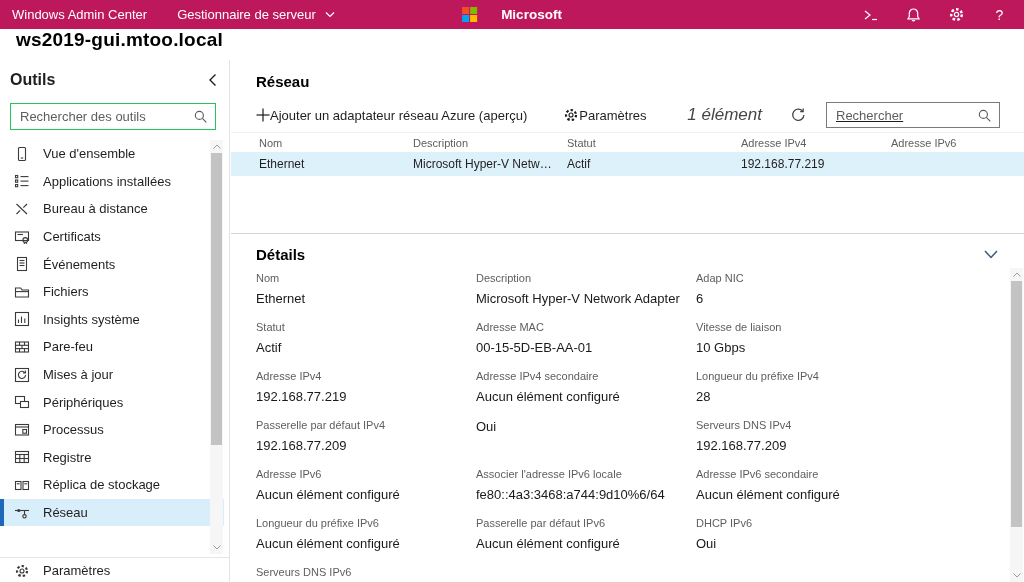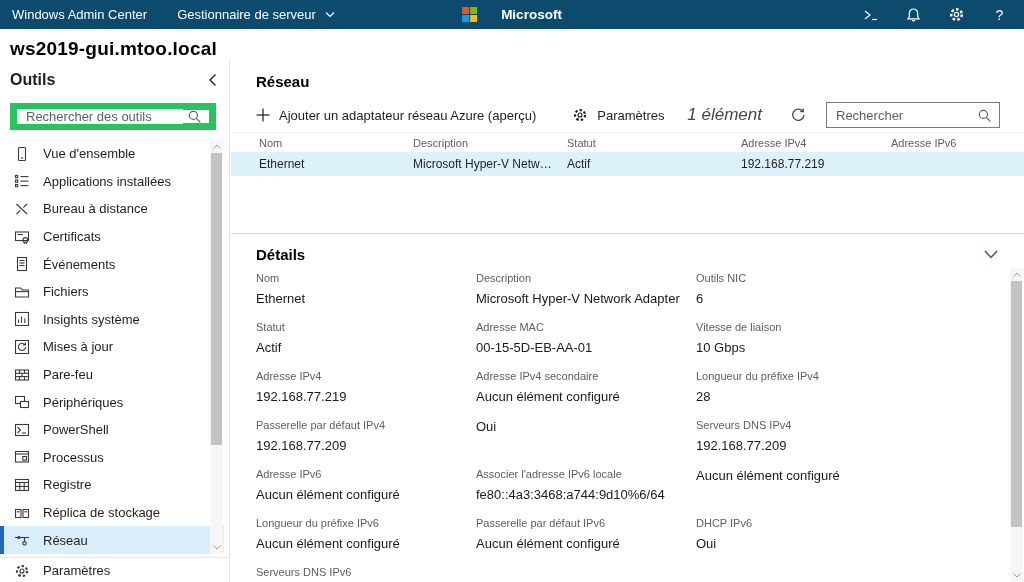--- a/index.html
+++ b/index.html
@@ -1,44 +1,44 @@
 <!DOCTYPE html>
 <html><head>
 <meta charset="utf-8">
 <style>
   * { box-sizing: border-box; margin: 0; padding: 0; }
   body { background:#fff; font-family:"Liberation Sans", sans-serif; }
   .screen { position:relative; width:1024px; height:582px; overflow:hidden; background:#fff; }
 
   
-  .topbar { position:absolute; top:0; left:0; right:0; height:29px; background:#0c4a6e; color:#fff;
+  .topbar { position:absolute; top:0; left:0; right:0; height:29px; background:#be185d; color:#fff;
             display:flex; align-items:center; font-size:13px; }
   .tb-left { display:flex; align-items:center; gap:30px; padding-left:12px; }
   .tb-app { cursor:pointer; }
   .tb-sol { display:flex; align-items:center; gap:9px; cursor:pointer; }
   .tb-brand { position:absolute; left:50%; transform:translateX(-50%); display:flex; align-items:center; gap:24px;
               font-weight:bold; font-size:13.5px; }
   .ms-grid { display:grid; grid-template-columns:7px 7px; grid-template-rows:7px 7px; gap:1px; }
   .ms-grid span { display:block; }
   .tb-right { margin-left:auto; display:flex; align-items:center; gap:26px; padding-right:16px; }
   .tb-icon { width:17px; height:17px; display:flex; align-items:center; justify-content:center; cursor:pointer; }
   .w-stroke { stroke:#fff; fill:none; stroke-width:1.2; }
 
   
-  .title-row { position:absolute; top:29px; left:0; right:0; height:31px; display:flex; align-items:flex-end;
-               padding-left:10px; }
+  .title-row { position:absolute; top:29px; left:0; right:0; height:31px; display:flex; align-items:flex-start;
+               padding-left:16px; }
   .title-row h1 { font-size:19px; font-weight:bold; color:#000; letter-spacing:0.2px; }
 
   
   .sidebar { position:absolute; top:60px; left:0; width:230px; bottom:0; background:#fff; border-right:1px solid #e3e3e3; }
   .sb-head { position:absolute; top:9px; left:10px; right:12px; height:22px; display:flex;
              justify-content:space-between; align-items:center; }
   .sb-head h2 { font-size:16px; font-weight:bold; color:#201f1e; }
   .sb-collapse { cursor:pointer; display:flex; align-items:center; }
-  .sb-search { position:absolute; top:43px; left:10px; width:206px; height:27px; border:7px solid #22c55e;
+  .sb-search { position:absolute; top:43px; left:10px; width:206px; height:27px; border:1px solid #22c55e;
                display:flex; align-items:center; background:#fff; }
   .sb-search input { flex:1; border:none; outline:none; font-size:13px; padding-left:9px;
                      font-family:"Liberation Sans", sans-serif; color:#201f1e; min-width:0; }
   .sb-search input::placeholder, .m-search input::placeholder { color:#605e5c; opacity:1; }
   .search-glyph { padding:0 7px 0 4px; display:flex; align-items:center; }
 
   .sb-list { position:absolute; top:80px; left:0; width:224px; height:414px; overflow:hidden; }
   .sb-item { position:relative; height:27.6px; display:flex; align-items:center; padding-left:14px; gap:13px;
              font-size:13px; color:#201f1e; cursor:pointer; }
   .sb-item.selected { background:#d9eefb; }
@@ -55,27 +55,27 @@
 
   .sb-divider { position:absolute; top:497px; left:0; width:229px; border-top:1px solid #e6e6e6; }
   .sb-bottom { position:absolute; top:499px; left:0; width:229px; height:23px; display:flex; align-items:center;
                padding-left:14px; gap:13px; font-size:13px; color:#201f1e; cursor:pointer; }
 
   
   .main { position:absolute; left:231px; top:60px; right:0; bottom:0; background:#fff; }
   .m-title { position:absolute; top:13px; left:25px; font-size:15px; font-weight:bold; color:#000; }
   .toolbar { position:absolute; top:40px; left:25px; right:24px; height:30px; display:flex; align-items:center;
              font-size:13px; color:#201f1e; }
-  .tbtn { display:flex; align-items:center; gap:9px; cursor:pointer; white-space:nowrap; }
+  .tbtn { display:flex; align-items:center; cursor:pointer; white-space:nowrap; }
   .tbtn + .tbtn { margin-left:36px; }
   .count { margin-left:auto; font-style:italic; font-size:17px; color:#484644; }
   .refresh-btn { margin-left:28px; cursor:pointer; display:flex; align-items:center; }
   .m-search { margin-left:20px; width:174px; height:26px; border:1px solid #7a7a7a; display:flex; align-items:center; background:#fff; }
   .m-search input { flex:1; border:none; outline:none; font-size:13px; padding-left:9px;
-                    font-family:"Liberation Sans", sans-serif; color:#201f1e; min-width:0; }
+                    font-family:"Liberation Sans", sans-serif; color:#201f1e; min-width:0;text-decoration:underline; }
 
   .thead { position:absolute; top:72px; left:0; right:0; height:19px; display:grid;
            grid-template-columns:154px 154px 174px 150px 1fr; padding-left:28px; padding-top:4px;
            font-size:11px; color:#5f5e5b; border-top:1px solid #f0f0f0; }
   .thead span { cursor:pointer; }
   .trow { position:absolute; top:92px; left:0; right:0; height:24px; display:grid;
           grid-template-columns:154px 154px 174px 150px 1fr; padding-left:28px; align-items:center;
           font-size:12px; color:#201f1e; background:#ddf1fb; cursor:pointer; }
   .trow span { overflow:hidden; white-space:nowrap; text-overflow:ellipsis; padding-right:14px; }
 
@@ -236,60 +236,50 @@
               <line x1="4.5" y1="12" x2="4.5" y2="8.5" class="g-stroke"></line>
               <line x1="7.5" y1="12" x2="7.5" y2="5.5" class="g-stroke"></line>
               <line x1="10.8" y1="12" x2="10.8" y2="7.5" class="g-stroke"></line>
             </svg>
           </span>
         <span>Insights système</span>
       </div>
       <div class="sb-item">
         <span class="sb-icon">
             <svg width="16" height="16" viewBox="0 0 16 16">
-              <rect x="1.5" y="1.5" width="13" height="13" class="g-stroke"></rect>
-              <path d="M10.8 5.6 A3.6 3.6 0 1 0 11.6 8" class="g-stroke"></path>
-              <polyline points="11.4,3.4 11.4,5.9 9,5.9" class="g-stroke"></polyline>
-            </svg>
-          </span>
-        <span>Mises à jour</span>
-      </div>
-      <div class="sb-item">
-        <span class="sb-icon">
-            <svg width="16" height="16" viewBox="0 0 16 16">
               <rect x="1.5" y="3" width="13" height="10" class="g-stroke"></rect>
               <line x1="1.5" y1="6.3" x2="14.5" y2="6.3" class="g-stroke"></line>
               <line x1="1.5" y1="9.6" x2="14.5" y2="9.6" class="g-stroke"></line>
               <line x1="5.5" y1="3" x2="5.5" y2="6.3" class="g-stroke"></line>
               <line x1="10.5" y1="3" x2="10.5" y2="6.3" class="g-stroke"></line>
               <line x1="8" y1="6.3" x2="8" y2="9.6" class="g-stroke"></line>
               <line x1="5.5" y1="9.6" x2="5.5" y2="13" class="g-stroke"></line>
               <line x1="10.5" y1="9.6" x2="10.5" y2="13" class="g-stroke"></line>
             </svg>
           </span>
         <span>Pare-feu</span>
       </div>
       <div class="sb-item">
         <span class="sb-icon">
             <svg width="16" height="16" viewBox="0 0 16 16">
+              <rect x="1.5" y="1.5" width="13" height="13" class="g-stroke"></rect>
+              <path d="M10.8 5.6 A3.6 3.6 0 1 0 11.6 8" class="g-stroke"></path>
+              <polyline points="11.4,3.4 11.4,5.9 9,5.9" class="g-stroke"></polyline>
+            </svg>
+          </span>
+        <span>Mises à jour</span>
+      </div>
+      <div class="sb-item">
+        <span class="sb-icon">
+            <svg width="16" height="16" viewBox="0 0 16 16">
               <rect x="1.5" y="2.5" width="9" height="7" class="g-stroke"></rect>
               <rect x="6.5" y="7.5" width="8" height="6" fill="#fff" stroke="#3b3a39" stroke-width="1.1"></rect>
             </svg>
           </span>
         <span>Périphériques</span>
-      </div>
-      <div class="sb-item">
-        <span class="sb-icon">
-            <svg width="16" height="16" viewBox="0 0 16 16">
-              <rect x="1.5" y="2.5" width="13" height="11" class="g-stroke"></rect>
-              <polyline points="3.5,5 6.5,8 3.5,11" class="g-stroke"></polyline>
-              <line x1="8" y1="11" x2="12" y2="11" class="g-stroke"></line>
-            </svg>
-          </span>
-        <span>PowerShell</span>
       </div>
       <div class="sb-item">
         <span class="sb-icon">
             <svg width="16" height="16" viewBox="0 0 16 16">
               <rect x="1.5" y="2.5" width="13" height="10.5" class="g-stroke"></rect>
               <line x1="1.5" y1="5" x2="14.5" y2="5" class="g-stroke"></line>
               <rect x="8.8" y="7.5" width="3.7" height="3.7" class="g-stroke"></rect>
             </svg>
           </span>
         <span>Processus</span>
@@ -423,21 +413,21 @@
     <div class="fields">
       <div class="field">
           <div class="lbl">Nom</div>
           <div class="val">Ethernet</div>
         </div>
       <div class="field">
           <div class="lbl">Description</div>
           <div class="val">Microsoft Hyper-V Network Adapter</div>
         </div>
       <div class="field">
-          <div class="lbl">Outils NIC</div>
+          <div class="lbl">Adap NIC</div>
           <div class="val">6</div>
         </div>
       <div class="field">
           <div class="lbl">Statut</div>
           <div class="val">Actif</div>
         </div>
       <div class="field">
           <div class="lbl">Adresse MAC</div>
           <div class="val">00-15-5D-EB-AA-01</div>
         </div>
@@ -470,20 +460,21 @@
         </div>
       <div class="field">
           <div class="lbl">Adresse IPv6</div>
           <div class="val">Aucun élément configuré</div>
         </div>
       <div class="field">
           <div class="lbl">Associer l'adresse IPv6 locale</div>
           <div class="val">fe80::4a3:3468:a744:9d10%6/64</div>
         </div>
       <div class="field">
+          <div class="lbl">Adresse IPv6 secondaire</div>
           <div class="val">Aucun élément configuré</div>
         </div>
       <div class="field">
           <div class="lbl">Longueur du préfixe IPv6</div>
           <div class="val">Aucun élément configuré</div>
         </div>
       <div class="field">
           <div class="lbl">Passerelle par défaut IPv6</div>
           <div class="val">Aucun élément configuré</div>
         </div>

